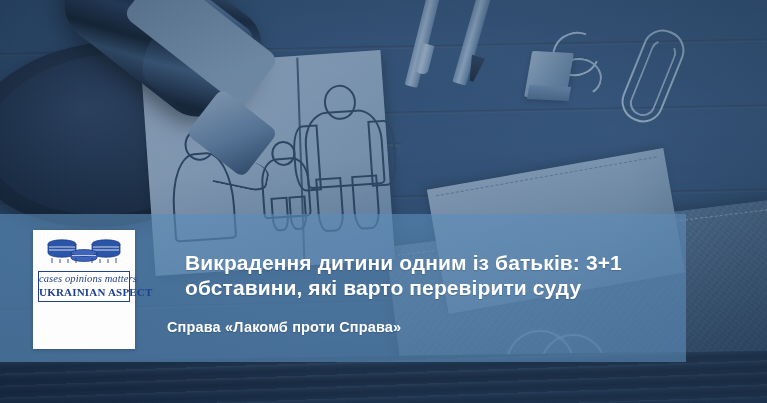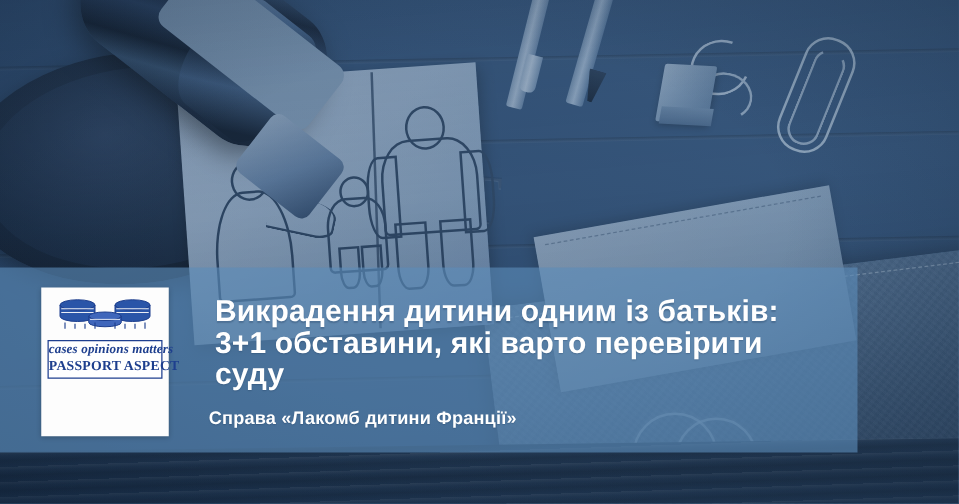--- a/index.html
+++ b/index.html
@@ -435,21 +435,21 @@
     font-family: "Liberation Serif", serif;
     font-weight: bold;
     font-size: 27px;
     line-height: 27px;
     letter-spacing: 1.5px;
     color: #1e3f8e;
     -webkit-text-stroke: 0.4px #1e3f8e;
   }
   .logo-sub1 {
     font-family: "Liberation Serif", serif;
-    font-weight: bold;
+    font-weight: normal;
     font-style: italic;
     font-size: 10.5px;
     line-height: 12px;
     color: #1e3f8e;
     letter-spacing: 0.1px;
     white-space: nowrap;
   }
   .logo-sub2 {
     font-family: "Liberation Serif", serif;
     font-weight: bold;
@@ -461,22 +461,22 @@
   }
 
   
   .text-block {
     position: absolute;
     left: 167px;
     top: 232px;
     width: 500px;
   }
   .headline {
-    margin: 5px;
-    font-size: 24px;
+    margin: 18px;
+    font-size: 21px;
     line-height: 25px;
     font-weight: bold;
     color: #ffffff;
     letter-spacing: 0.1px;
     text-shadow: 0 1px 1px rgba(20,45,75,0.25);
   }
   .subhead {
     margin: 14px 0 0 0;
     font-size: 14.5px;
     line-height: 18px;
@@ -593,23 +593,23 @@
             <line x1="34" y1="20" x2="34" y2="25"></line>
             <line x1="50" y1="20" x2="50" y2="25"></line>
             <line x1="58" y1="21" x2="58" y2="25"></line>
             <line x1="66" y1="21" x2="66" y2="25"></line>
             <line x1="74" y1="20" x2="74" y2="25"></line>
           </g>
         </svg>
       </span>
       <div class="logo-textbox">
         <div class="logo-sub1">cases opinions matters</div>
-        <div class="logo-sub2">PASSPORT ASPECT</div>
+        <div class="logo-sub2">UKRAINIAN ASPECT</div>
       </div>
     </div>
   </div>
 
   <div class="text-block">
     <h1 class="headline">Викрадення дитини одним із батьків: 3+1 обставини, які варто перевірити суду</h1>
-    <p class="subhead">Справа «Лакомб дитини Франції»</p>
+    <p class="subhead">Справа «Лакомб проти Справа»</p>
   </div>
 
 </div>
 
 </body></html>

